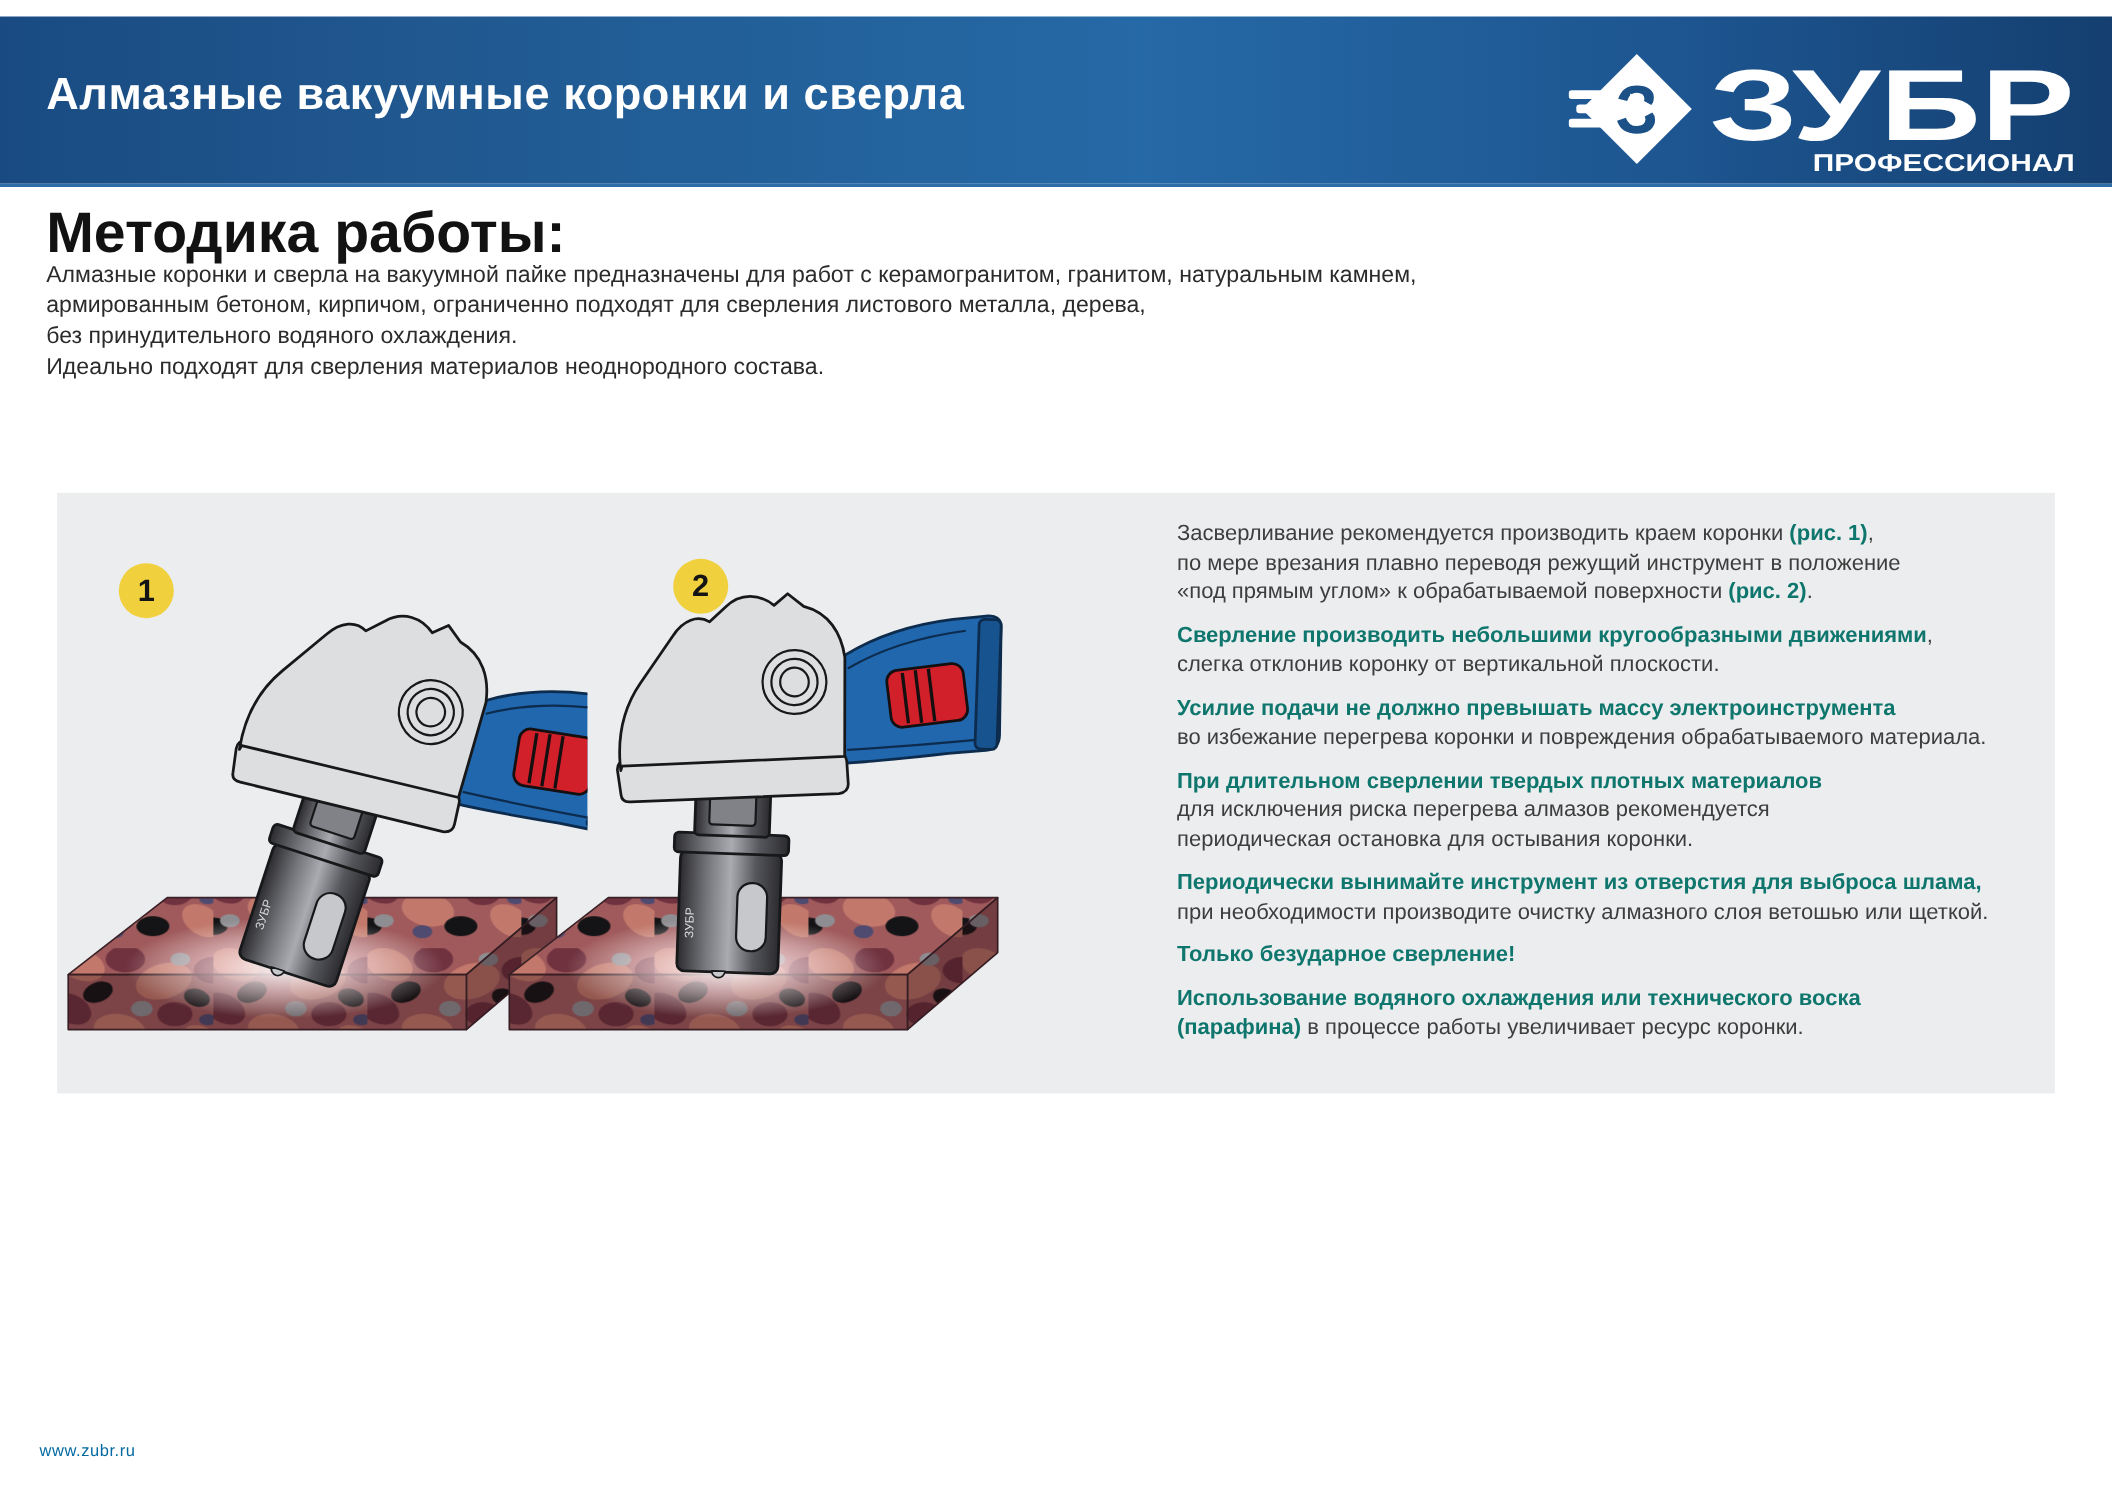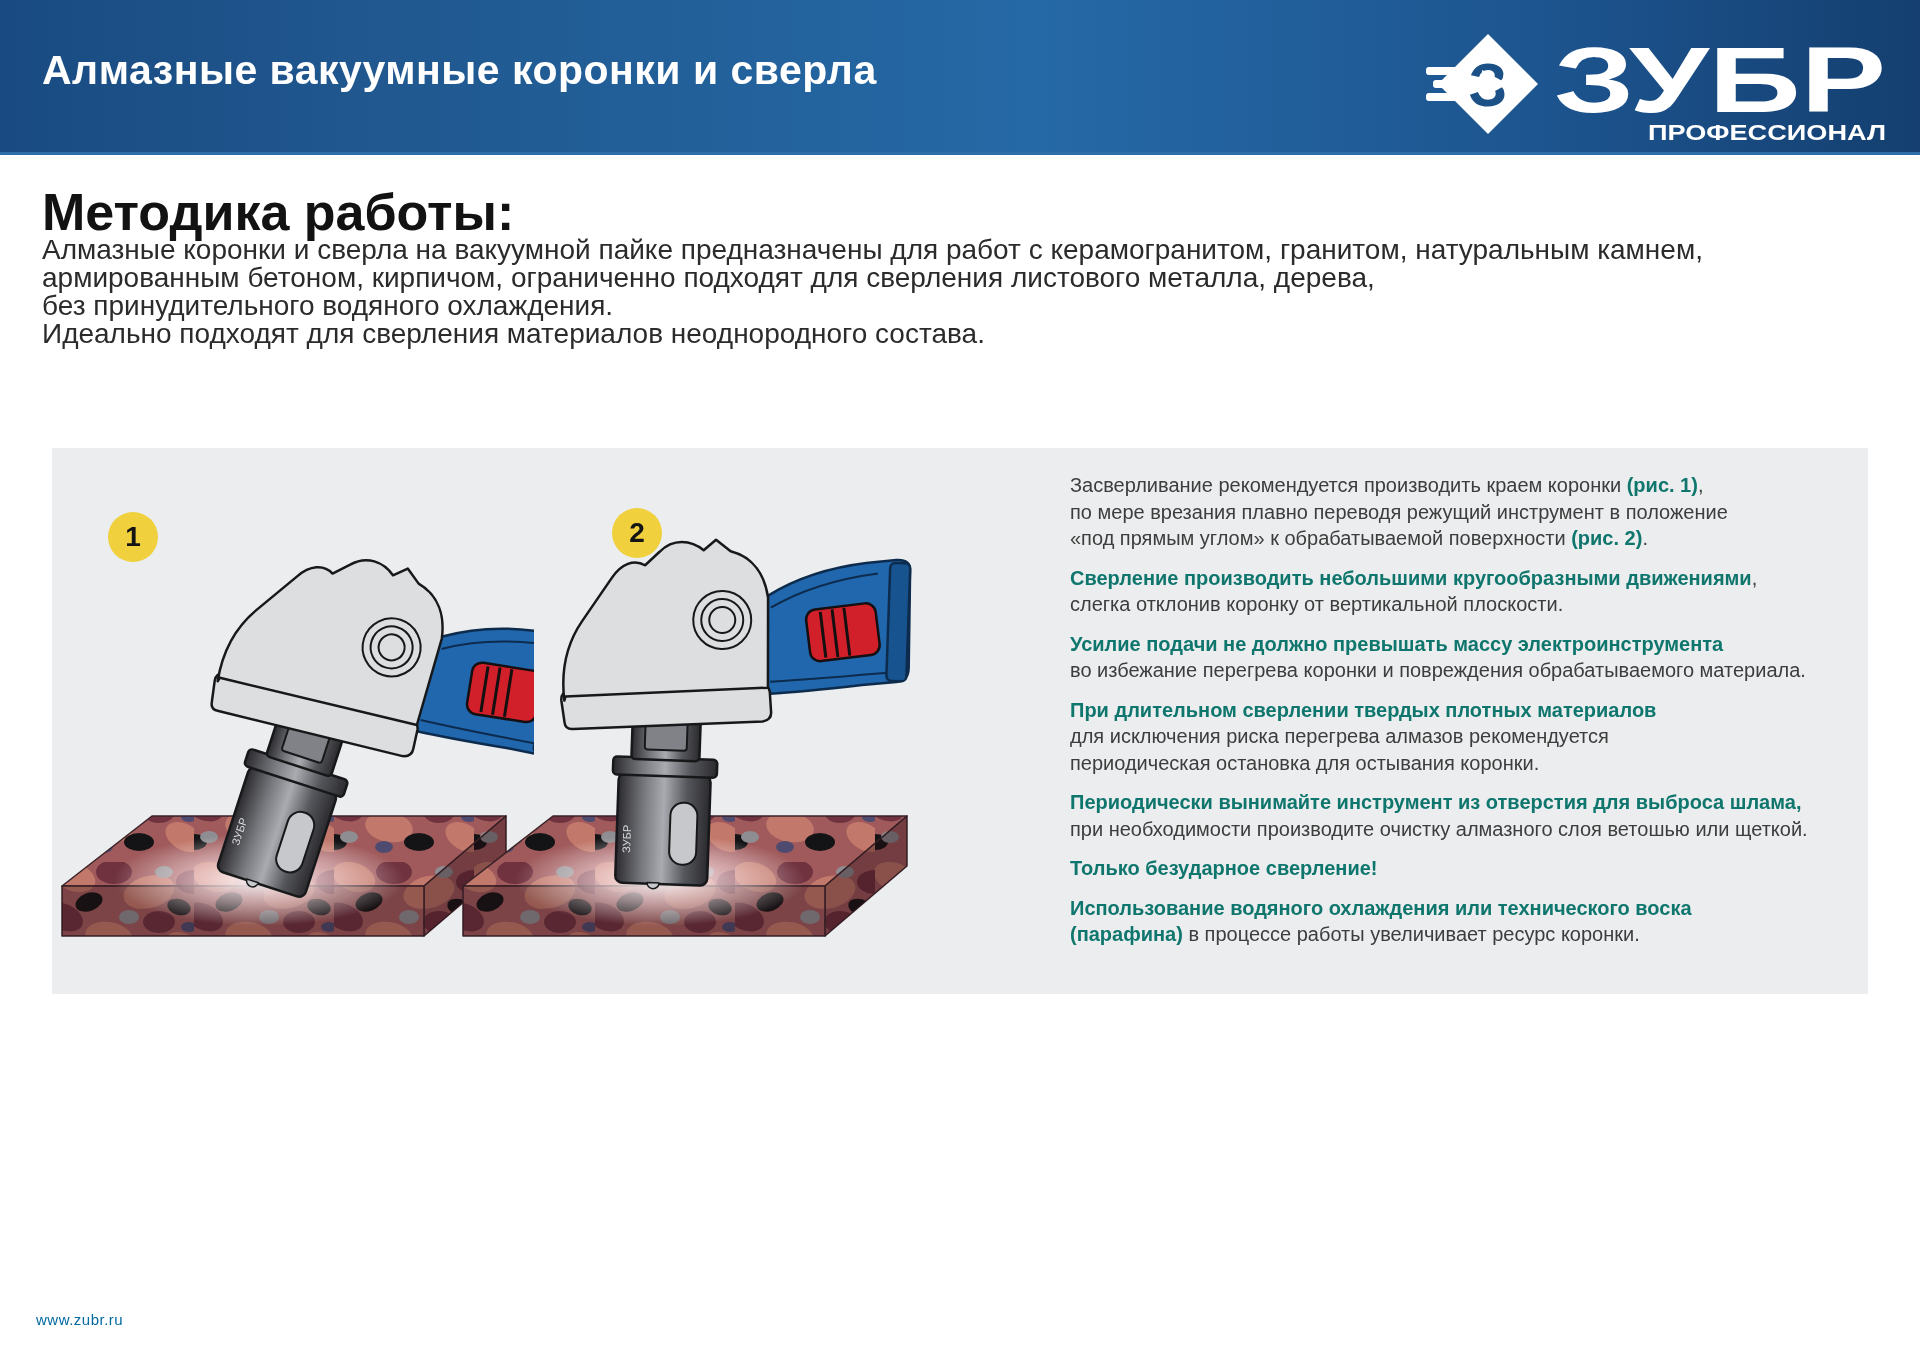--- a/index.html
+++ b/index.html
@@ -1,29 +1,29 @@
 <!DOCTYPE html>
 <html><head>
 <meta charset="utf-8">
 <style>
   html,body{margin:0;padding:0;background:#fff;}
   .page{position:relative;width:1920px;height:1357px;background:#ffffff;
         font-family:"Liberation Sans",sans-serif;}
 
   
-  .header{position:absolute;left:0;top:0;width:1920px;height:152px;
+  .header{position:absolute;left:0;top:15px;width:1920px;height:152px;
           background:linear-gradient(90deg,#194b82 0%,#20588f 20%,#2569a6 54%,#1d5590 80%,#143f70 100%);
           border-bottom:3px solid #2e6ea8;}
   .header-title{position:absolute;left:42px;top:47px;font-size:41px;font-weight:700;
                 color:#ffffff;letter-spacing:.5px;white-space:nowrap;}
   .logo{position:absolute;top:24px;right:24px;}
 
   
   .section-heading{position:absolute;left:42px;top:182px;font-size:52px;font-weight:700;color:#121212;}
-  .intro{position:absolute;left:42px;top:236px;font-size:28px;line-height:28px;color:#2b2b2b;white-space:nowrap;}
+  .intro{position:absolute;left:42px;top:236px;font-size:21px;line-height:28px;color:#2b2b2b;white-space:nowrap;}
 
   
   .panel{position:absolute;left:52px;top:448px;width:1816px;height:546px;background:#ebedee;}
   .figure-svg{position:absolute;width:480px;height:530px;}
   #fig1{left:2px;top:-26px;}
   #fig2{left:403px;top:-26px;}
   .badge{position:absolute;width:50px;height:50px;border-radius:50%;background:#f0d03c;
          display:flex;align-items:center;justify-content:center;
          font-size:28px;font-weight:700;color:#141414;}
   #badge1{left:56px;top:64px;}

